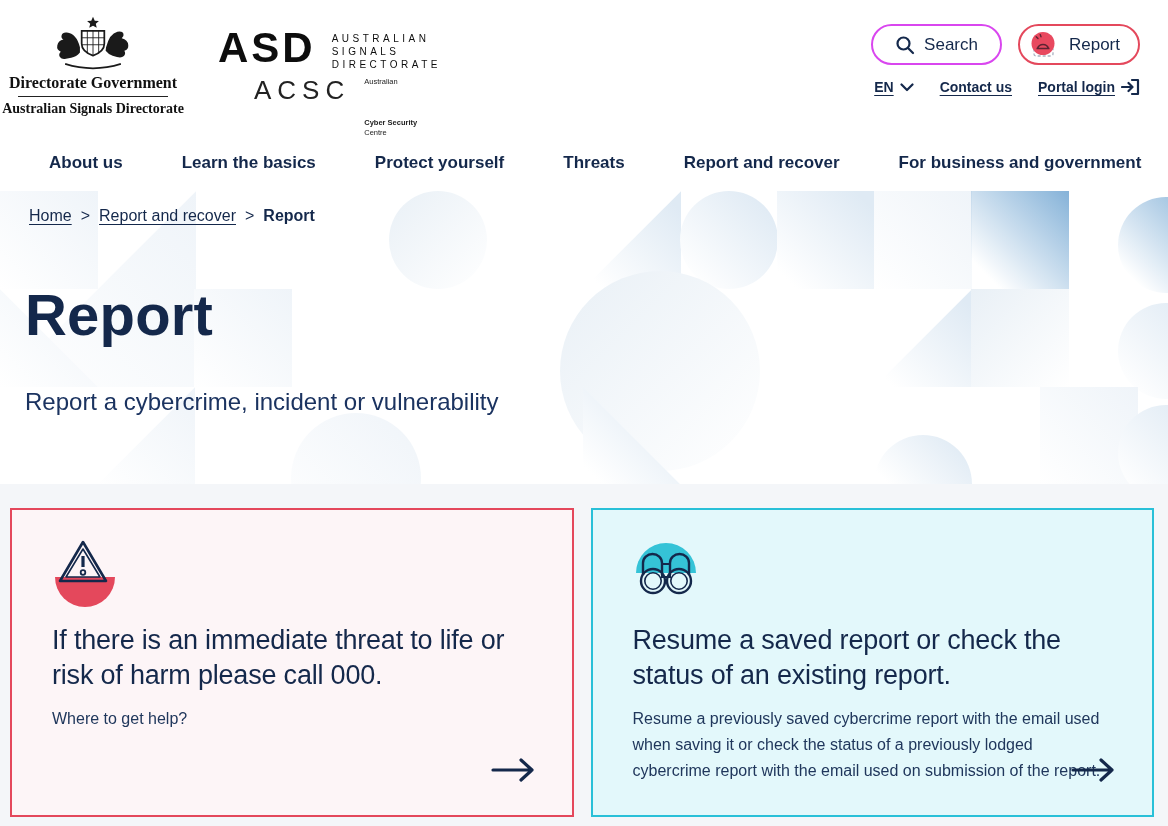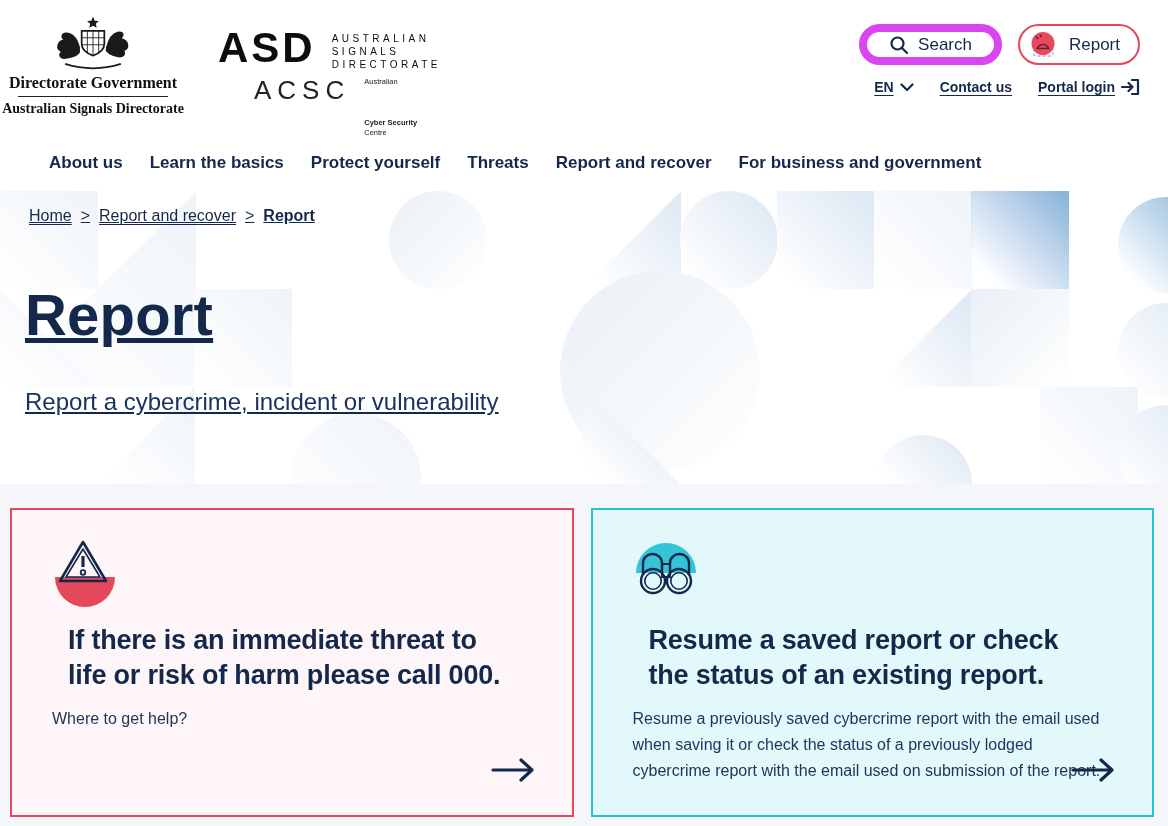--- a/index.html
+++ b/index.html
@@ -30,32 +30,32 @@
   .acsc-row { display:flex; gap:14px; margin:6px 0 0 36px; align-items:flex-start; }
   .acsc-big { font-size:26px; font-weight:300; letter-spacing:6px; color:#222; line-height:1; }
   .acsc-caption { display:flex; flex-direction:column; }
   .acsc-caption span { font-size:7.5px; color:#222; line-height:1.25; }
   .acsc-caption .bold { font-weight:700;margin-top:32px; }
 
   .header-controls { display:flex; flex-direction:column; align-items:flex-end; padding-top:8px; }
   .btn-row { display:flex; gap:16px; }
   .btn { display:flex; align-items:center; background:#fff; border-radius:22px; cursor:pointer;
          font-family:"Liberation Sans",sans-serif; font-size:17px; color:#14284b; }
-  .btn-search { border:8px solid #d946ef; gap:9px; padding:8px 22px; height:41px; }
+  .btn-search { border:2px solid #d946ef; gap:9px; padding:8px 22px; height:41px; }
   .btn-report { border:2px solid #e4485c; gap:10px; padding:4px 18px 4px 7px; height:41px; }
   .link-row { display:flex; gap:26px; margin-top:13px; align-items:center; }
   .hlink { display:flex; align-items:center; gap:6px; font-size:14px; font-weight:700;
            color:#14284b; text-decoration:none; cursor:pointer;text-align:right; }
   .hlink .txt { text-decoration:underline; text-underline-offset:3px; }
 
-  nav { display:flex; gap:27px; margin-top:16px; padding:0 0 18px 35px; }
+  nav { display:flex; gap:59px; margin-top:16px; padding:0 0 18px 35px; }
   nav a { font-size:17px; font-weight:600; color:#14284b; text-decoration:none; cursor:pointer; white-space:nowrap; }
 
   
-  .hero { position:relative; height:293px; background:#ffffff; overflow:hidden; flex-shrink:0;text-decoration:underline; }
+  .hero { position:relative; height:293px; background:#ffffff; overflow:hidden; flex-shrink:0; }
   .hp { position:absolute; inset:0; }
   .t { position:absolute; width:98px; height:98px; }
   .g1 { background:linear-gradient(315deg,#ffffff 0%,#e9f0f6 100%); }
   .g2 { background:linear-gradient(45deg,#ffffff 10%,#dfeaf4 90%); }
   .g3 { background:linear-gradient(45deg,rgba(255,255,255,0) 15%,#85b2d8 100%); }
   .gf { background:linear-gradient(45deg,#ffffff 0%,#eff4f9 100%); }
   .tri  { clip-path:polygon(100% 0,100% 100%,0 100%); }
   .tri2 { clip-path:polygon(0 0,100% 100%,0 100%); }
   .circle { border-radius:50%; }
   .half-top { border-radius:98px 98px 0 0; height:49px; }
@@ -68,21 +68,21 @@
   .hero-title { position:relative; z-index:2; margin:56px 0 0 25px; font-size:58px; font-weight:800;
                 color:#14284b; letter-spacing:0.2px; }
   .hero-subtitle { position:relative; z-index:2; margin:40px 0 0 25px; font-size:24px; font-weight:400; color:#1b3360; }
 
   
   .cards { display:flex; gap:17px; padding:24px 14px 0 10px; }
   .card { flex:1; height:309px; border:2px solid; position:relative; padding:25px 38px 30px 40px; cursor:pointer; }
   .card-emergency { border-color:#e4485c; background:#fdf5f7; }
   .card-resume    { border-color:#29c0d8; background:#e3f8fb; }
   .card-icon { height:82px; }
-  .card h2 { font-size:27px; line-height:1.3; font-weight:700; color:#14284b; margin:6px 16px 13px; max-width:525px; letter-spacing:-0.2px; }
+  .card h2 { font-size:27px; line-height:1.3; font-weight:400; color:#14284b; margin:6px 0 13px; max-width:525px; letter-spacing:-0.2px; }
   .card p  { font-size:16px; line-height:1.63; color:#20375c; max-width:520px; }
   .card .arrow { position:absolute; right:36px; bottom:32px; }
 </style>
 </head>
 <body>
 
 <div class="page">
 
   <header>
     <div class="header-top">

